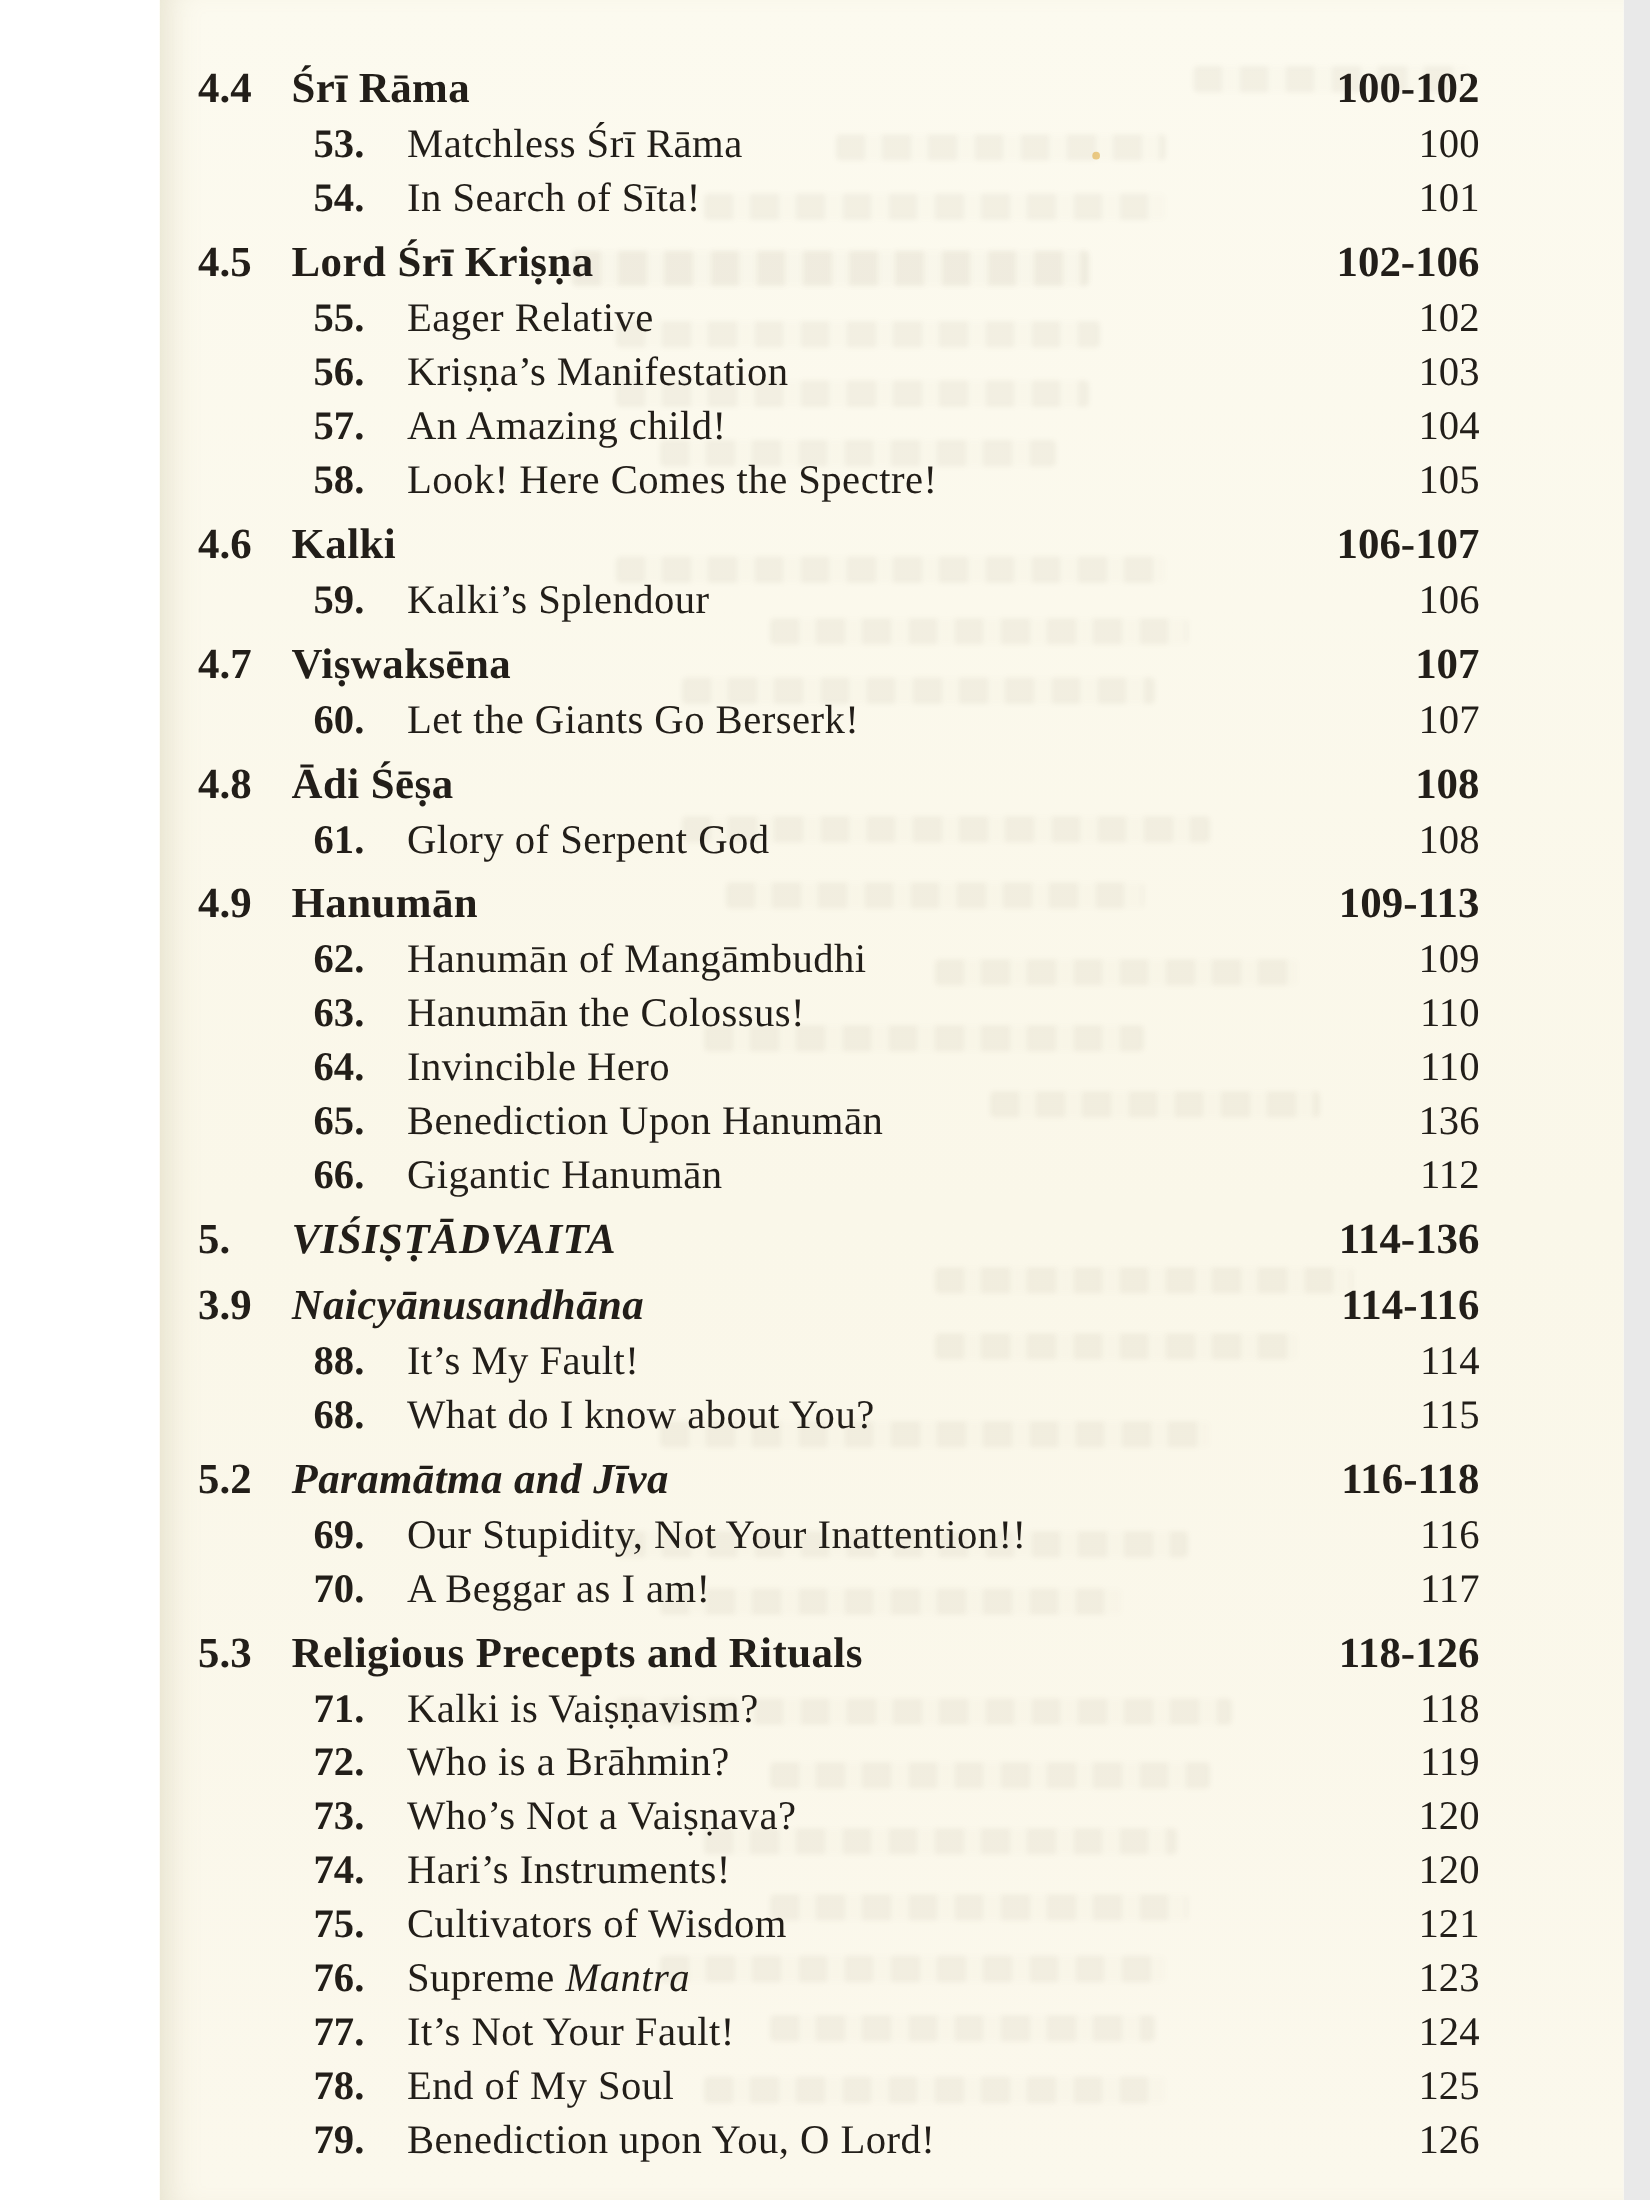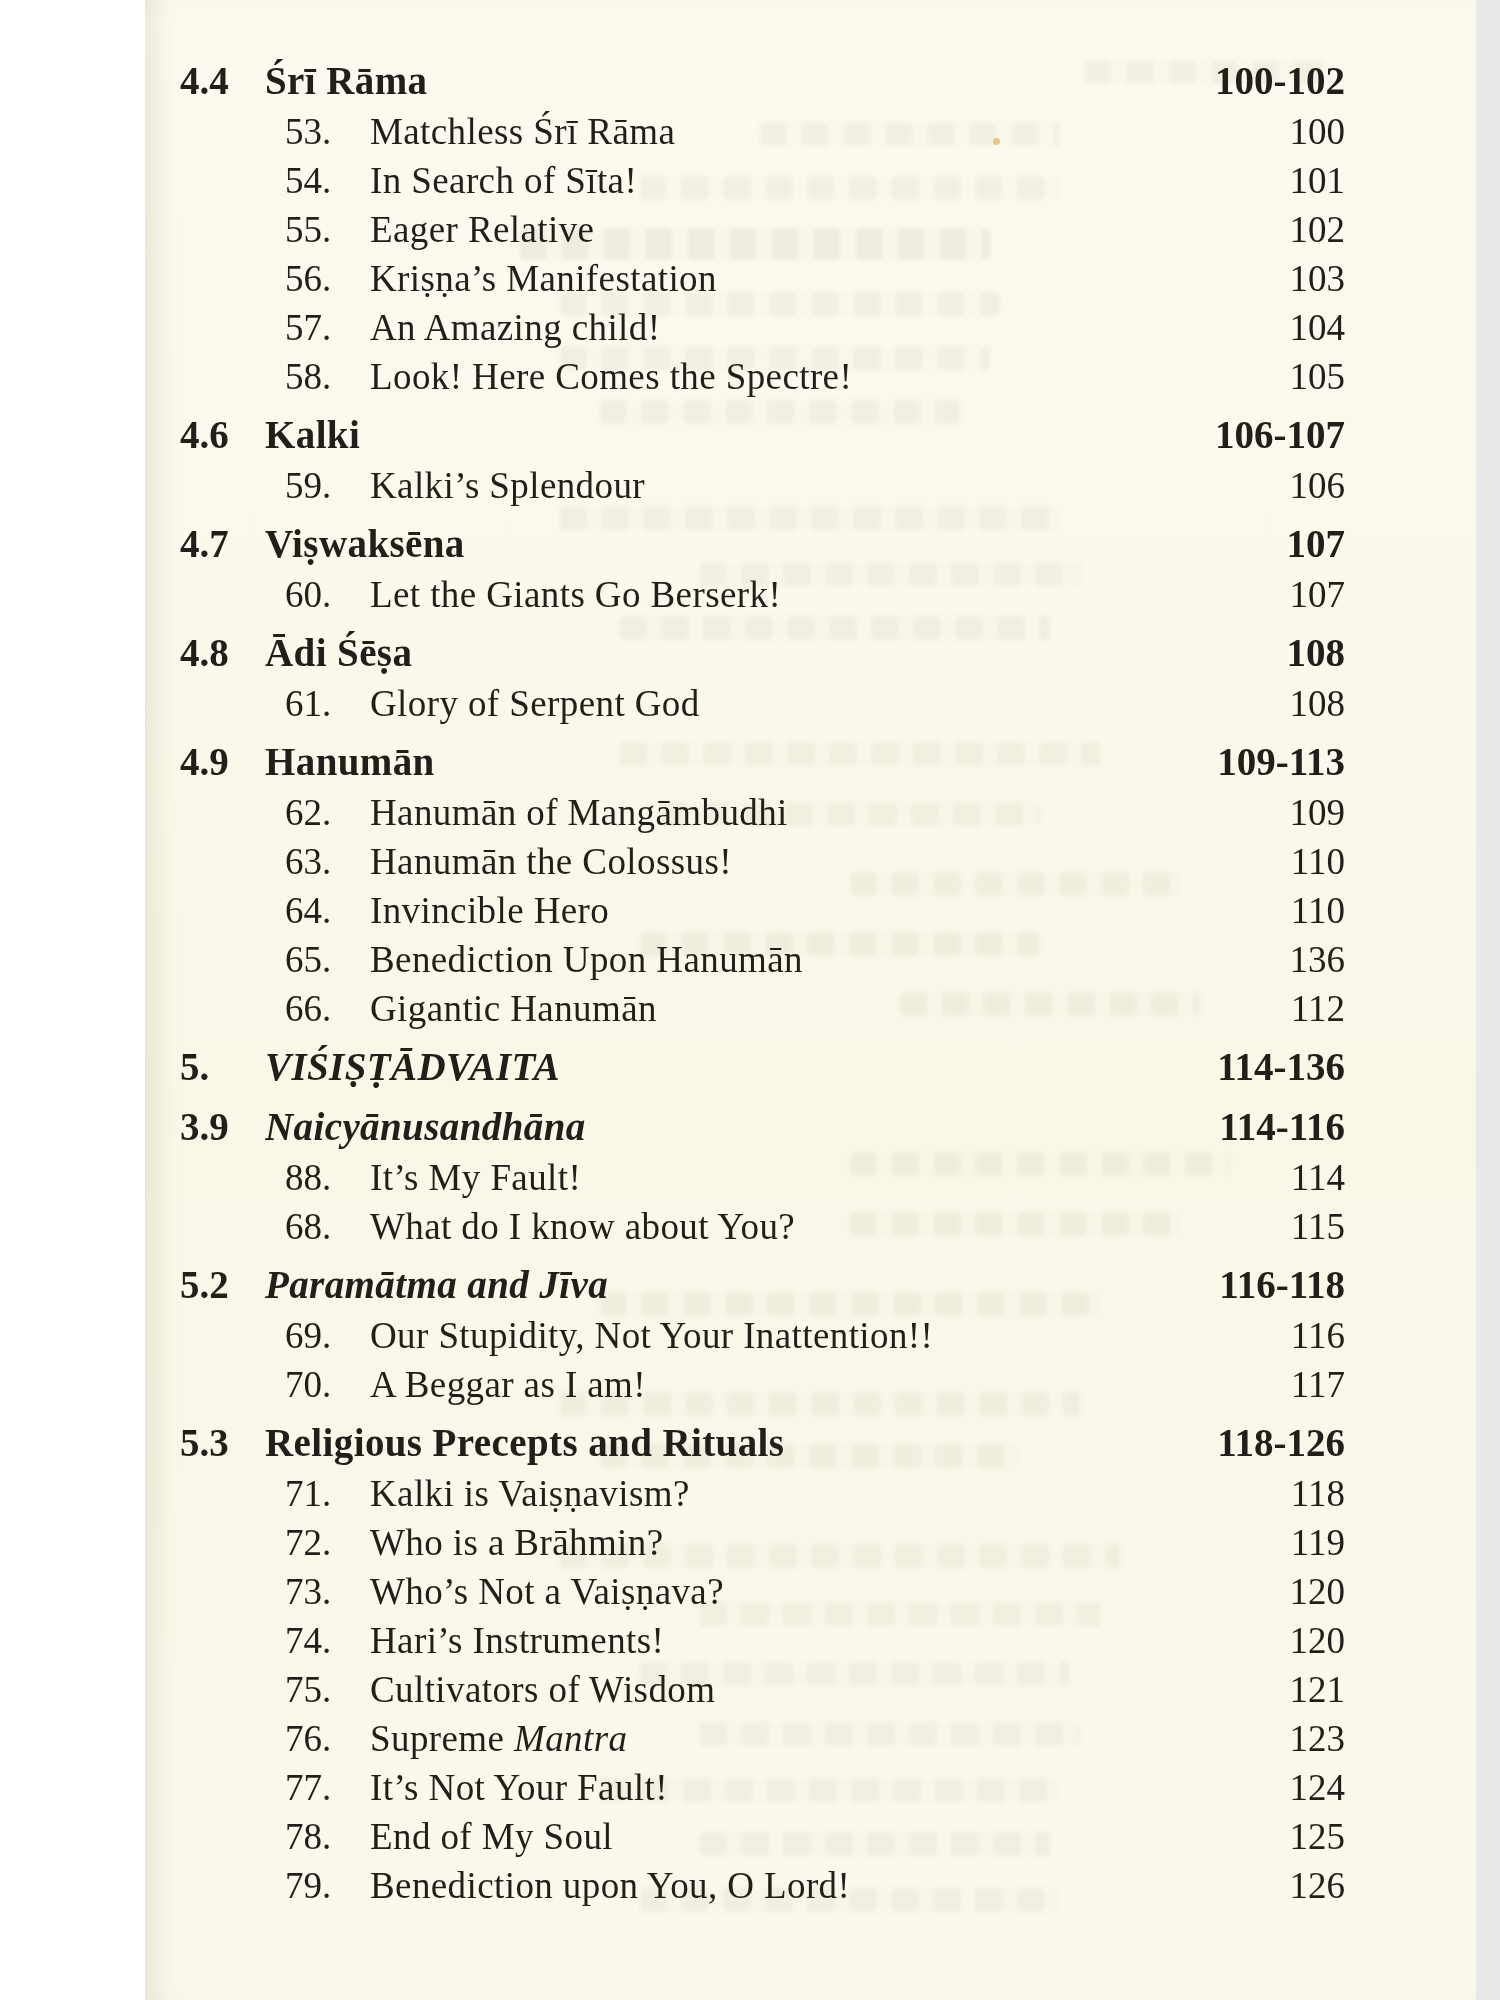--- a/index.html
+++ b/index.html
@@ -14,21 +14,21 @@
   }
   .toc{
     position:absolute;left:35px;top:50px;width:1165px;color:#221e19;
     filter:blur(0.25px);
   }
   .row{display:flex;align-items:baseline;}
   .row.item{height:49px;font-size:37px;}
   .row.section{height:52px;margin-top:8px;font-size:39px;font-weight:700;}
   .num{flex:0 0 85px;white-space:nowrap;}
   .indent{flex:0 0 105px;}
-  .item .num{flex:0 0 85px;}
+  .item .num{flex:0 0 85px;font-weight:bold;}
   .title{flex:1 1 auto;letter-spacing:.4px;white-space:nowrap;overflow:hidden;}
   .it-title{font-style:italic;}
   .pit{font-style:italic;}
   .pg{text-align:right;white-space:nowrap;}
   .section .pg{font-weight:700;}
   
   .ghost{
     position:absolute;height:24px;border-radius:4px;
     background:repeating-linear-gradient(90deg,
       rgba(128,116,86,0.14) 0px,rgba(128,116,86,0.14) 26px,
@@ -86,20 +86,25 @@
           <span class="num">53.</span>
           <span class="title">Matchless Śrī Rāma</span>
           <span class="pg">100</span>
         </div>
         <div class="row item">
           <span class="indent"></span>
           <span class="num">54.</span>
           <span class="title">In Search of Sīta!</span>
           <span class="pg">101</span>
         </div>
+        <div class="row section">
+          <span class="num">4.5</span>
+          <span class="title">Lord Śrī Kriṣṇa</span>
+          <span class="pg">102-106</span>
+        </div>
         <div class="row item">
           <span class="indent"></span>
           <span class="num">55.</span>
           <span class="title">Eager Relative</span>
           <span class="pg">102</span>
         </div>
         <div class="row item">
           <span class="indent"></span>
           <span class="num">56.</span>
           <span class="title">Kriṣṇa’s Manifestation</span>

